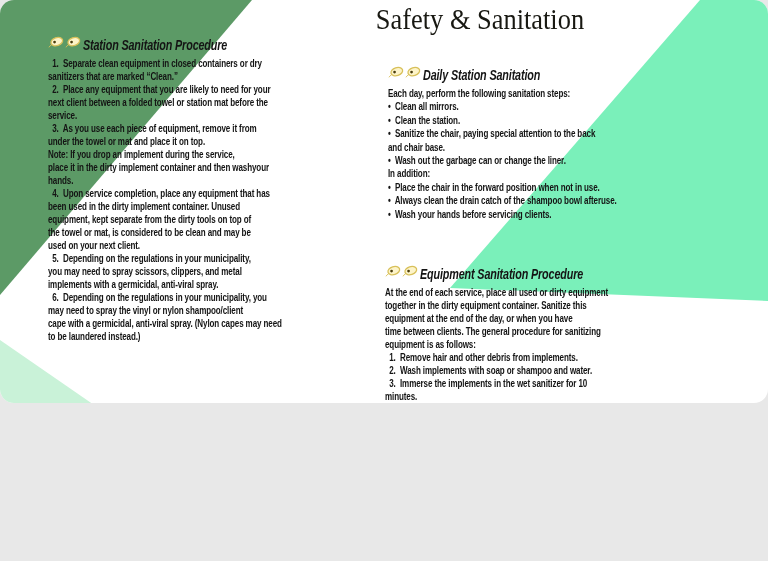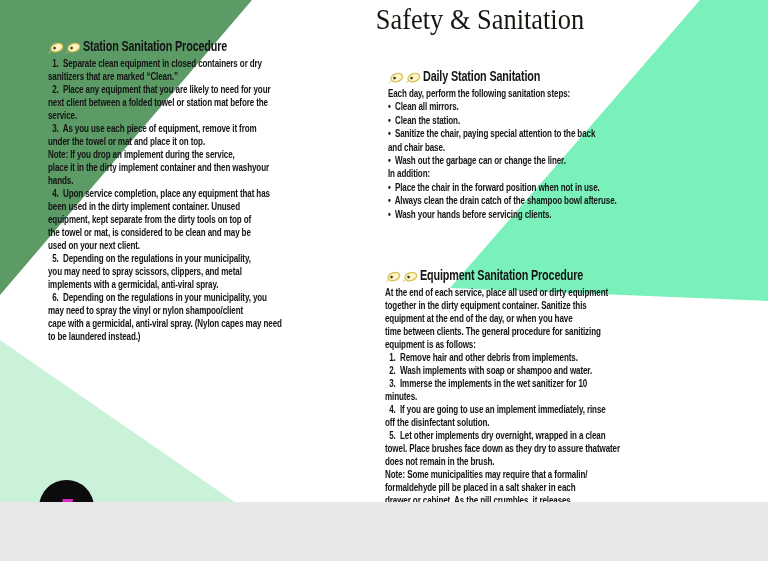--- a/index.html
+++ b/index.html
@@ -1,23 +1,24 @@
 <!DOCTYPE html>
 <html><head>
 <meta charset="utf-8">
 <style>
   * { margin: 0; padding: 0; box-sizing: border-box; }
   html, body { background: #e8e8e8; }
   .page {
     position: relative;
-    width: 768px; height: 502px;
+    width: 768px; height: 403px;
     background: #ffffff;
     overflow: hidden;
     font-family: "Liberation Sans", sans-serif;
     color: #141414;
+    border-radius: 14px;
   }
   .shape { position: absolute; inset: 0; }
   .tri-dark-green { background: #5c9a66; clip-path: polygon(0 0, 252px 0, 0 295px); }
   .tri-mint { background: #7af0ba; clip-path: polygon(700px 0, 768px 0, 768px 301px, 450px 288px); }
   .tri-pale-mint { background: #c9f2d8; clip-path: polygon(0 340px, 320px 561px, 0 561px); }
 
   .title {
     position: absolute; left: 330px; top: 2px; width: 300px;
     text-align: center;
     font-family: cursive;
@@ -28,21 +29,21 @@
     transform-origin: 50% 0;
     letter-spacing: 0px;
     white-space: nowrap;
   }
 
   .section { position: absolute; }
   .sec-station   { left: 48px;  top: 36px;  }
   .sec-daily     { left: 388px; top: 66px;  }
   .sec-equipment { left: 385px; top: 265px; }
 
-  .heading { display: flex; align-items: flex-end; height: 18px; }
+  .heading { display: flex; align-items: flex-start; height: 18px; font-style: italic; }
   .icon-pair { display: flex; align-items: center; gap: 1px; margin-right: 2px; flex: none; }
   .swirl-icon { display: block; }
   .heading-text {
     font-size: 15px;
     font-weight: bold;
     white-space: nowrap;
     letter-spacing: -0.2px;
     transform: scaleX(0.72);
     transform-origin: 0 50%;
   }

